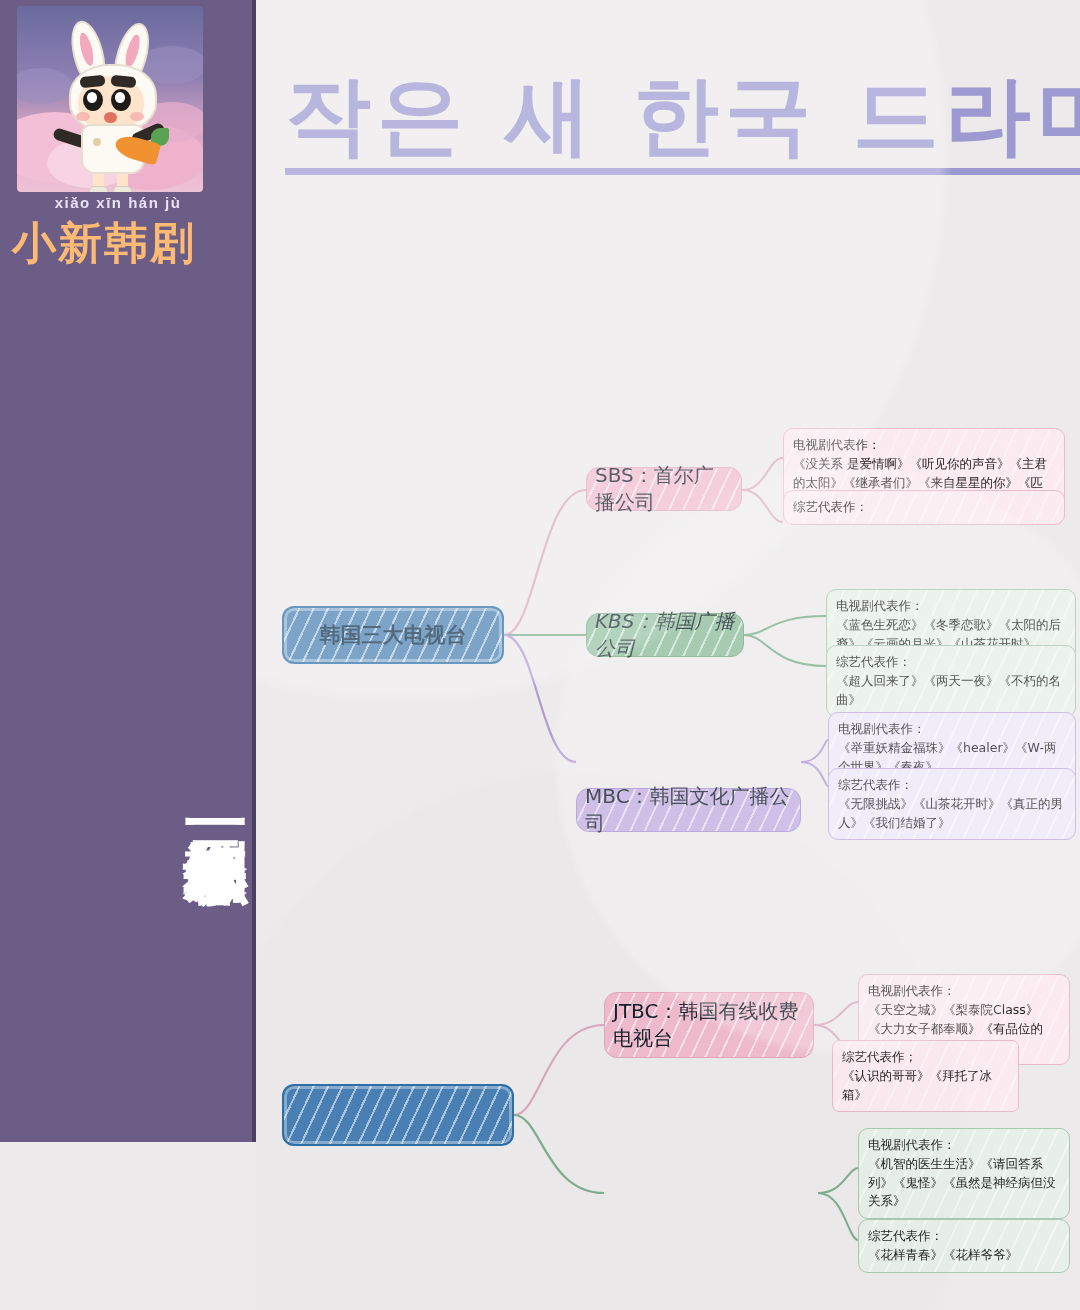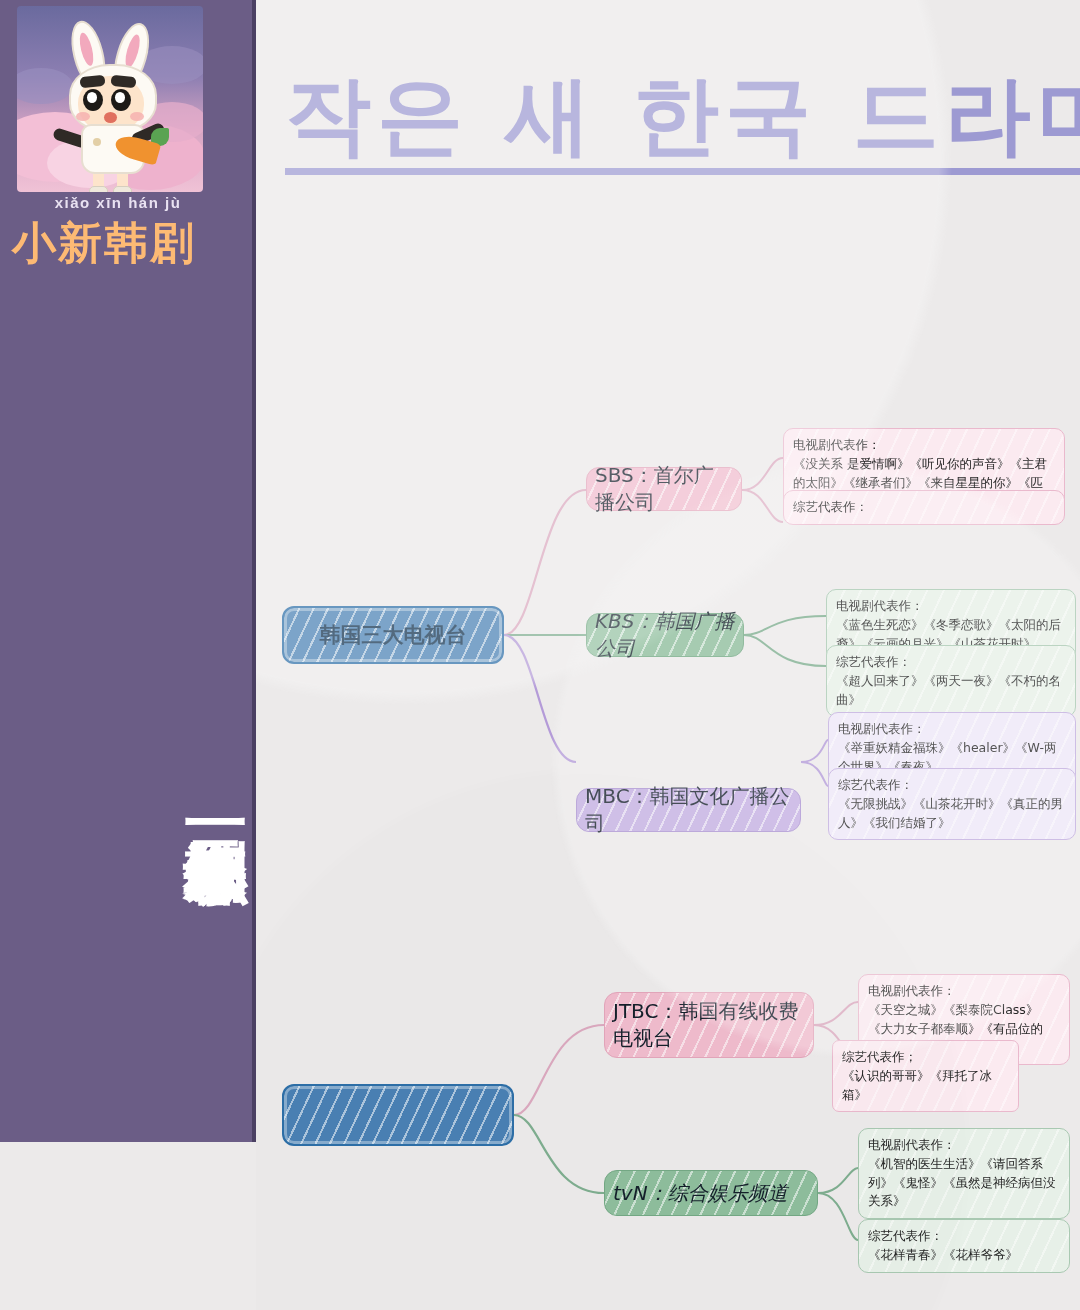--- a/index.html
+++ b/index.html
@@ -270,23 +270,20 @@
   </div>
   <div class="leafbox pink" style="left:602px;top:974px;width:212px;">
     <div>电视剧代表作：</div>
     <div>《天空之城》《梨泰院Class》《大力女子都奉顺》《有品位的她》</div>
   </div>
   <div class="leafbox pink" style="left:576px;top:1040px;width:187px;border-radius:7px;">
     <div>综艺代表作；</div>
     <div>《认识的哥哥》《拜托了冰箱》</div>
   </div>
 
-  <div class="node branch green" style="left:348px;top:1170px;width:214px;height:46px;">
-    <span>tvN：综合娱乐频道</span>
-  </div>
   <div class="leafbox green" style="left:602px;top:1128px;width:212px;">
     <div>电视剧代表作：</div>
     <div>《机智的医生生活》《请回答系列》《鬼怪》《虽然是神经病但没关系》</div>
   </div>
   <div class="leafbox green" style="left:602px;top:1219px;width:212px;">
     <div>综艺代表作：</div>
     <div>《花样青春》《花样爷爷》</div>
   </div>
 
 </div>

